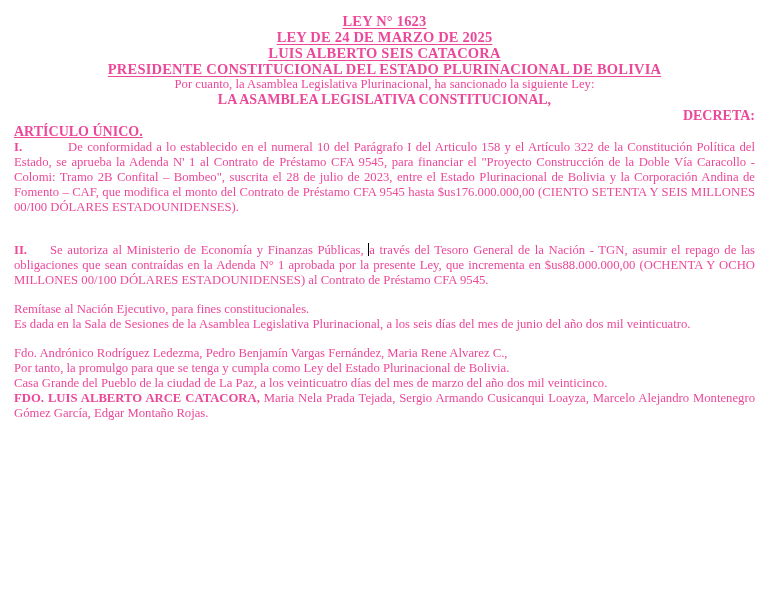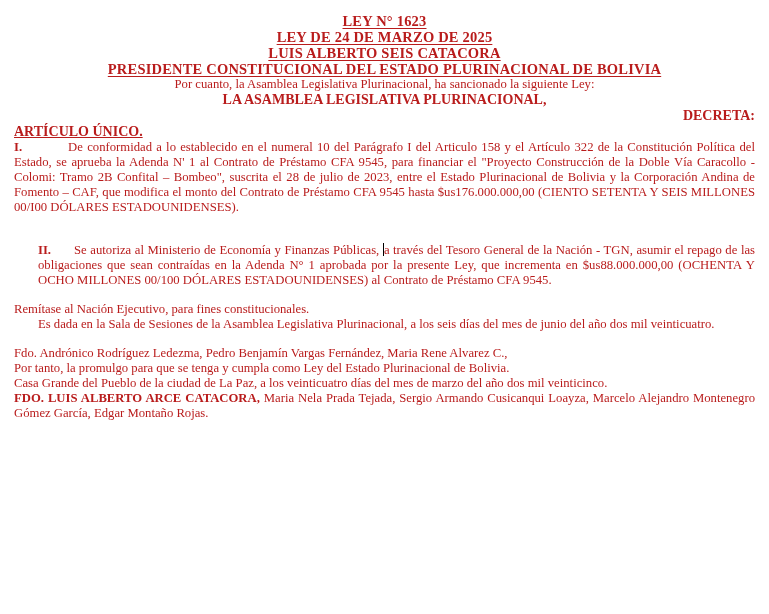--- a/index.html
+++ b/index.html
@@ -4,36 +4,36 @@
 <style>
   html, body { margin: 0; padding: 0; background: #ffffff; }
   .page {
     position: relative;
     width: 769px;
     height: 614px;
     box-sizing: border-box;
     background: #ffffff;
     padding: 13px 14px 0 14px;
     font-family: "Liberation Serif", "DejaVu Serif", serif;
-    color: #b91c1c;
+    color: #ec4899;
     font-size: 12.7px;
     line-height: 15px;
     overflow: hidden;
     -webkit-font-smoothing: none;
   }
   .c   { text-align: center; }
   .j   { text-align: justify; }
   .b   { font-weight: bold; }
   .u   { text-decoration: underline; text-underline-offset: 2px; }
   .hdr  { font-size: 14.5px; line-height: 16px; letter-spacing: 0.2px; }
   .hdr2 { font-size: 14px;   line-height: 16px; }
   p, div.line { margin: 0; }
   .mb10 { margin-bottom: 10px; text-decoration: underline; }
   .mb12 { margin-bottom: 12px; text-align: right; }
-  .mb14 { margin-bottom: 14px; margin-left: 24px; }
+  .mb14 { margin-bottom: 14px; }
   .mb15 { margin-bottom: 15px; }
   .mb16 { margin-bottom: 16px; }
   .mb18 { margin-bottom: 28px; }
   .tab  { display: inline-block; height: 1px; }
   .tab1 { width: 46px; }
   .tab2 { width: 23px; }
   .caret {
     display: inline-block;
     width: 1px;
     height: 13px;
@@ -47,21 +47,21 @@
 <div class="page">
 
   <div class="line c hdr b u">LEY N° 1623</div>
   <div class="line c hdr b u mb16">LEY DE 24 DE MARZO DE 2025</div>
 
   <div class="line c hdr b u">LUIS ALBERTO SEIS CATACORA</div>
   <div class="line c hdr b u mb16">PRESIDENTE CONSTITUCIONAL DEL ESTADO PLURINACIONAL DE BOLIVIA</div>
 
   <div class="line c mb15">Por cuanto, la Asamblea Legislativa Plurinacional, ha sancionado la siguiente Ley:</div>
 
-  <div class="line c hdr2 b mb15">LA ASAMBLEA LEGISLATIVA PLURINACIONAL,</div>
+  <div class="line c hdr2 b mb15">LA ASAMBLEA LEGISLATIVA CONSTITUCIONAL,</div>
 
   <div class="line hdr2 b mb12">DECRETA:</div>
 
   <div class="line hdr2 b mb10">ARTÍCULO ÚNICO.</div>
 
   <p class="j mb18"><span class="b">I.</span><span class="tab tab1"></span><span>De conformidad a lo establecido en el numeral 10 del Parágrafo I del Articulo 158 y el Artículo 322 de la Constitución Política del Estado, se aprueba la Adenda N' 1 al Contrato de Préstamo CFA 9545, para financiar el "Proyecto Construcción de la Doble Vía Caracollo - Colomi: Tramo 2B Confital – Bombeo", suscrita el 28 de julio de 2023, entre el Estado Plurinacional de Bolivia y la Corporación Andina de Fomento – CAF, que modifica el monto del Contrato de Préstamo CFA 9545 hasta $us176.000.000,00 (CIENTO SETENTA Y SEIS MILLONES 00/I00 DÓLARES ESTADOUNIDENSES).</span></p>
 
   <p class="j mb14"><span class="b">II.</span><span class="tab tab2"></span><span>Se autoriza al Ministerio de Economía y Finanzas Públicas, </span><span class="caret"></span><span>a través del Tesoro General de la Nación - TGN, asumir el repago de las obligaciones que sean contraídas en la Adenda N° 1 aprobada por la presente Ley, que incrementa en $us88.000.000,00 (OCHENTA Y OCHO MILLONES 00/100 DÓLARES ESTADOUNIDENSES) al Contrato de Préstamo CFA 9545.</span></p>
 
   <div class="line mb14">Remítase al Nación Ejecutivo, para fines constitucionales.</div>

